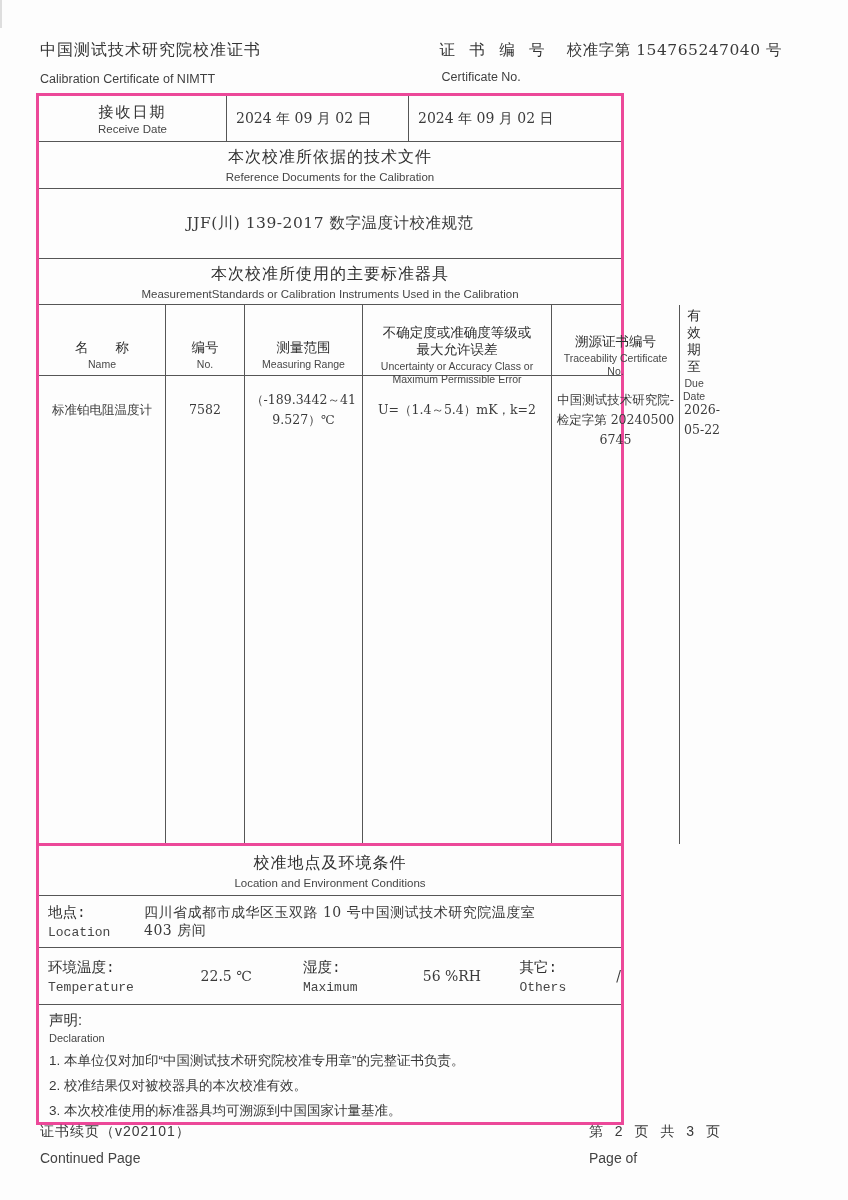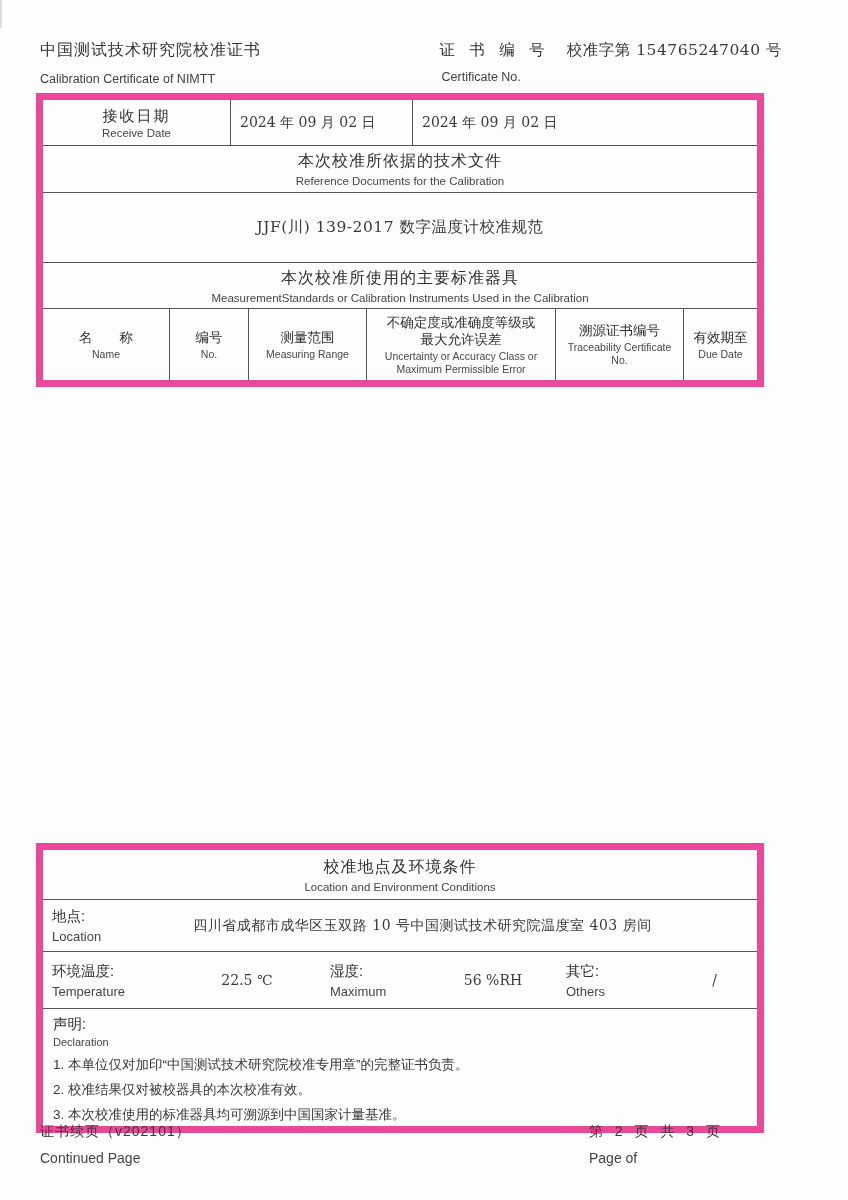--- a/index.html
+++ b/index.html
@@ -25,22 +25,22 @@
     margin-top: 11px; font-size: 12.5px; color: #3f3f3f;
   }
   .hdr-right { text-align: left; padding-right: 26px; }
   .cert-line { font-size: 15.5px; color: #333; white-space: nowrap; }
   .cert-label { font-weight: 500; letter-spacing: 5px; margin-right: 13px; }
   .cert-value { font-family: "DejaVu Serif", "Liberation Serif", serif; letter-spacing: 0.5px; }
   .hdr-right .title-en { margin-top: 9px; font-size: 12.5px; color: #3f3f3f; margin-left: 2px; }
 
   
   .doc-table {
-    position: absolute; left: 36px; width: 728px;
-    border: 7px solid #ec4899;
+    position: absolute; left: 36px; width: 588px;
+    border: 3px solid #ec4899;
     background: #fdfdfd;
   }
   .t1 { top: 93px; }
   .t2 { top: 843px; }
 
   .row { border-bottom: 1px solid #565656; display: flex; }
   .row:last-child { border-bottom: none; }
   .cellr { border-right: 1px solid #565656; }
 
   .cn { font-size: 15px; color: #303030; font-weight: 500; white-space: pre-line; }
@@ -90,21 +90,21 @@
     text-align: center; padding: 14px 4px 0 4px;
     font-size: 12.5px; line-height: 20px;
   }
   .std-body .pt-lg { padding-top: 24px; }
   .std-body .wrap-num { word-break: break-all; font-size: 12.5px; }
   .nowrap { white-space: nowrap; }
 
   
   .loc-row { height: 52px; }
   .loc-row .lab, .env-row .lab {
-    display: flex; flex-direction: column; justify-content: center; padding-left: 9px;
+    display: flex; flex-direction: column; justify-content: center; padding-left: 9px; font-family: Liberation Mono, monospace;
   }
   .loc-row .lab .cn, .env-row .lab .cn { font-size: 14.5px; }
   .loc-row .lab { width: 105px; }
   .loc-row .locval {
     flex: 1; display: flex; align-items: center; justify-content: center;
     font-size: 14px; letter-spacing: 0.5px; padding-right: 60px;
   }
   .env-row { height: 57px; }
   .env-row .lab-t { width: 130px; }
   .env-row .val {
@@ -202,20 +202,28 @@
       <div class="hcell cellr">
         <div class="cn">溯源证书编号</div>
         <div class="en">Traceability Certificate No.</div>
       </div>
       <div class="hcell">
         <div class="cn">有效期至</div>
         <div class="en">Due Date</div>
       </div>
     </div>
 
+    <div class="row std-grid std-body">
+      <div class="bcell serif pt-lg cellr nowrap">标准铂电阻温度计</div>
+      <div class="bcell serif pt-lg cellr">7582</div>
+      <div class="bcell serif wrap-num cellr">（-189.3442～419.527）℃</div>
+      <div class="bcell serif pt-lg cellr nowrap">U=（1.4～5.4）mK，k=2</div>
+      <div class="bcell serif wrap-num cellr">中国测试技术研究院-检定字第 202405006745</div>
+      <div class="bcell serif pt-lg">2026-05-22</div>
+    </div>
   </div>
 
   <div class="doc-table t2">
 
     <div class="row sec sec-loc">
       <div class="cn">校准地点及环境条件</div>
       <div class="en">Location and Environment Conditions</div>
     </div>
 
     <div class="row loc-row">

